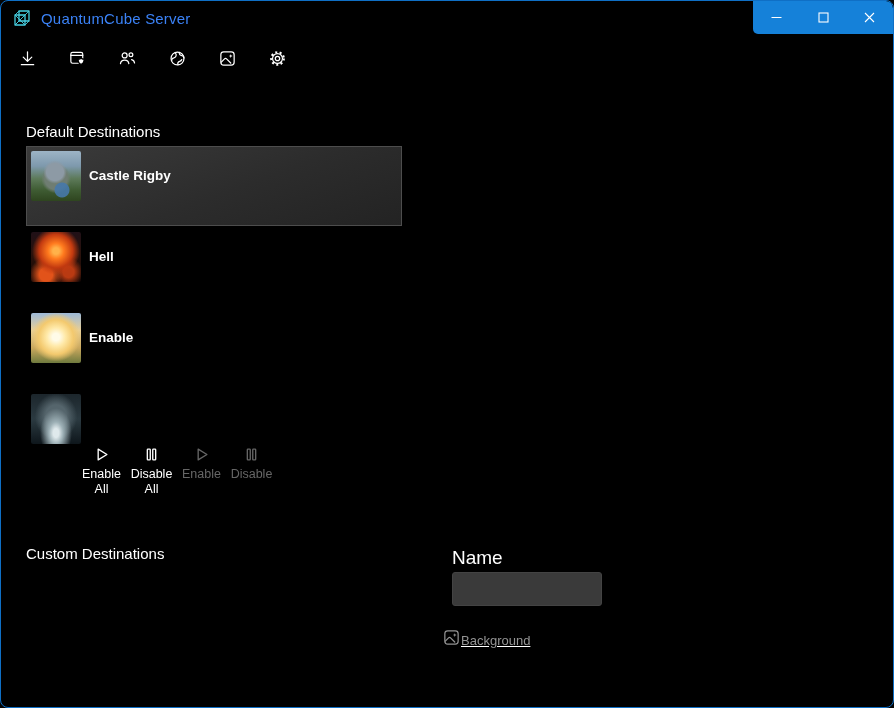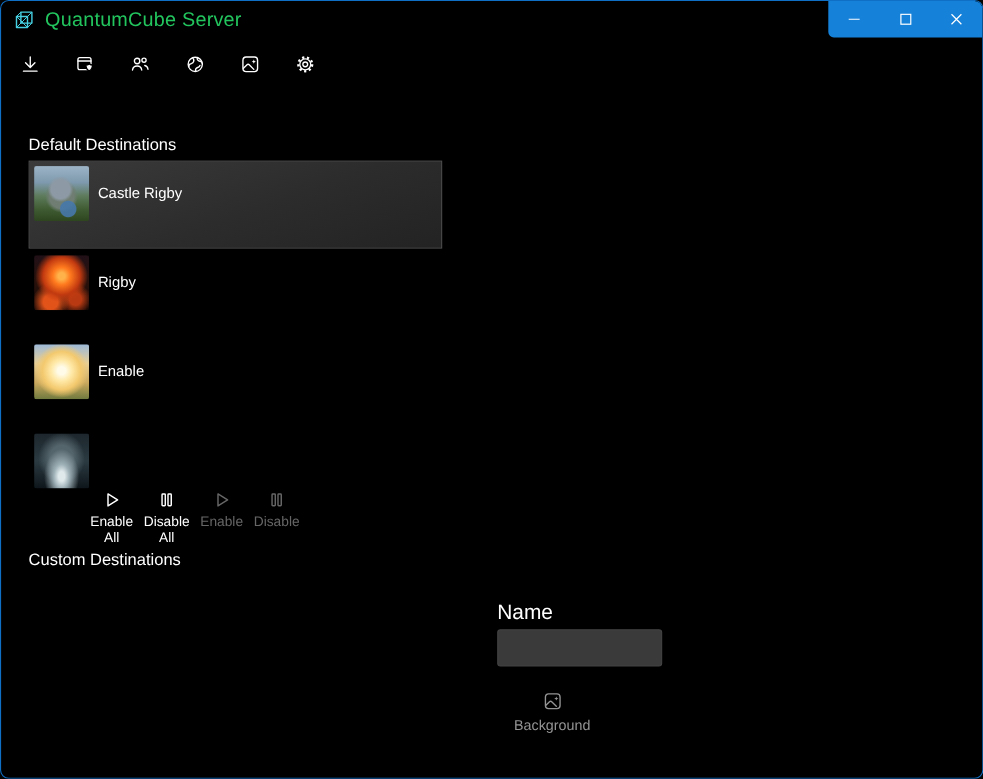--- a/index.html
+++ b/index.html
@@ -4,44 +4,44 @@
 <style>
   * { margin:0; padding:0; box-sizing:border-box; }
   html,body { width:894px; height:708px; background:#050505; font-family:"Liberation Sans", sans-serif; }
   .window {
     position:relative; width:894px; height:708px; background:#000;
     border:1px solid #0f6fc5; border-radius:8px; overflow:hidden; color:#fff;
   }
   
   .titlebar { position:absolute; top:0; left:0; right:0; height:34px; display:flex; align-items:center; }
   .app-icon { width:22px; height:22px; margin:0 0 0 10px; display:flex; align-items:center; justify-content:center; }
-  .title { margin-left:8px; font-size:18px; color:#22c55e; letter-spacing:.2px; }
+  .title { margin-left:8px; font-size:15px; color:#3b82f6; letter-spacing:.2px; }
   .titlebar-accent {
     position:absolute; top:0; right:0; width:140px; height:33px;
     background:#1581d9; border-radius:0 7px 0 5px; display:flex;
   }
   .win-btn { flex:1; display:flex; align-items:center; justify-content:center; cursor:default; }
   .win-btn svg { display:block; }
   
   .toolbar { position:absolute; top:40px; left:6px; display:flex; }
   .tool-btn { width:40px; height:34px; margin-right:10px; display:flex; align-items:center; justify-content:center; border-radius:4px; }
   .tool-btn svg { display:block; }
   
   .section-label { position:absolute; left:25px; font-size:15px; color:#fff; }
   #lbl-default { top:122px;text-align:center; }
-  #lbl-custom  { top:500px;text-align:center; }
+  #lbl-custom  { top:544px;text-align:center; }
   
   .dest-list { position:absolute; left:25px; top:145px; width:376px; }
   .dest-item { height:80px; margin-bottom:1px; display:flex; align-items:flex-start; padding:4px; border:1px solid transparent; }
   .dest-item.selected {
     background:linear-gradient(160deg,#3b3b3b 0%,#2c2c2c 55%,#232323 100%);
     border:1px solid #4d4d4d;
   }
   .thumb { width:50px; height:50px; flex:0 0 50px; border-radius:2px; }
-  .dest-name { font-size:13.5px; color:#fff; margin-left:8px; align-self:flex-start; line-height:50px; }
+  .dest-name { font-size:13.5px; color:#fff; margin-left:8px; align-self:flex-start; line-height:50px;font-weight:bold; }
   .thumb-castle {
     background:
       radial-gradient(circle at 62% 78%, rgba(70,120,170,.9) 0 14%, transparent 16%),
       radial-gradient(circle at 48% 42%, #8d9aa5 0 22%, transparent 30%),
       radial-gradient(circle at 50% 55%, #6f7d72 0 30%, transparent 40%),
       linear-gradient(180deg,#9db4c6 0%,#7e99ad 30%,#5d7a5a 55%,#3f5c33 78%,#2e451f 100%);
   }
   .thumb-hell {
     background:
       radial-gradient(circle at 50% 38%, #ffb24a 0 8%, #ff7a1e 20%, #c33a10 42%, transparent 60%),
@@ -66,21 +66,21 @@
   .action-btn svg { display:block; margin-bottom:3px; }
   .action-label { font-size:12.5px; line-height:15px; text-align:center; color:#fff; white-space:pre-line; }
   .action-btn.disabled .action-label { color:#666; }
   
   .name-label { position:absolute; left:451px; top:546px; font-size:19px; color:#fff; }
   .name-input {
     position:absolute; left:451px; top:571px; width:150px; height:34px;
     background:#3a3a3a; border:1px solid #434343; border-radius:3px;
     color:#fff; font-size:13px; padding:0 8px; outline:none; font-family:"Liberation Sans",sans-serif;
   }
-  .bg-button { position:absolute; left:441px; top:627px; width:120px; display:flex; flex-direction:column; align-items:center; border-radius:4px; }
+  .bg-button { position:absolute; left:441px; top:627px; width:120px; display:flex; flex-direction:row; align-items:center; border-radius:4px;text-decoration:underline; }
   .bg-button svg { display:block; margin-bottom:5px; }
   .bg-button-label { font-size:13px; color:#949494; }
 </style>
 </head>
 <body>
 
 <div class="window">
 
   <div class="titlebar">
     <div class="app-icon">
@@ -157,21 +157,21 @@
 
   <div class="section-label" id="lbl-default">Default Destinations</div>
 
   <div class="dest-list">
     <div class="dest-item selected">
       <div class="thumb thumb-castle"></div>
       <div class="dest-name">Castle Rigby</div>
     </div>
     <div class="dest-item">
       <div class="thumb thumb-hell"></div>
-      <div class="dest-name">Rigby</div>
+      <div class="dest-name">Hell</div>
     </div>
     <div class="dest-item">
       <div class="thumb thumb-heaven"></div>
       <div class="dest-name">Enable</div>
     </div>
     <div class="dest-item">
       <div class="thumb thumb-purgatory"></div>
     </div>
   </div>
 

